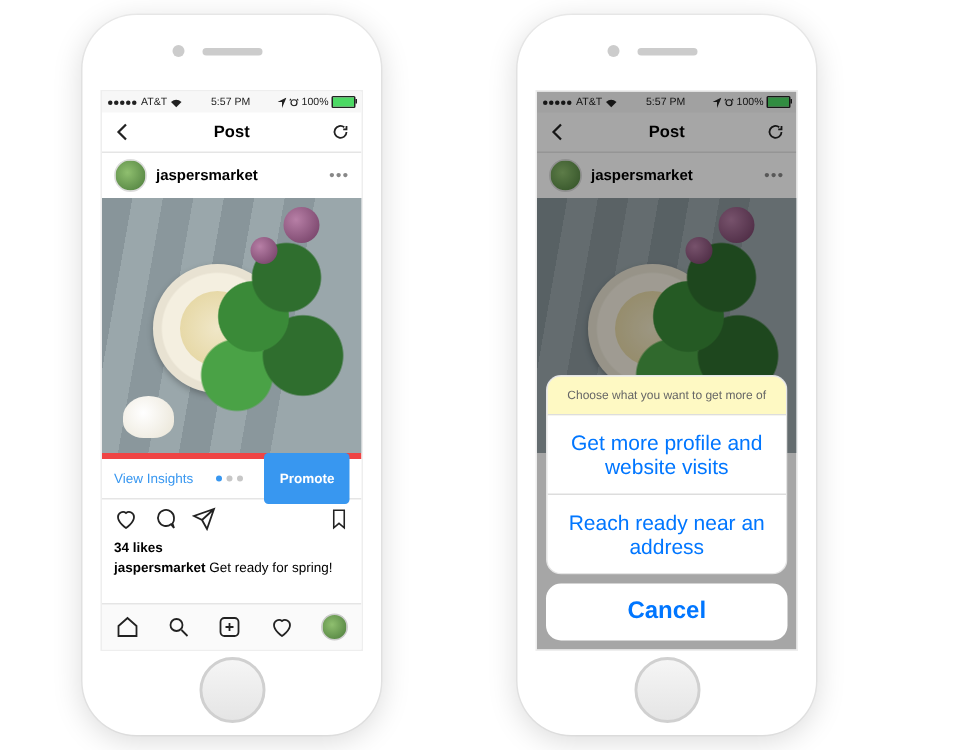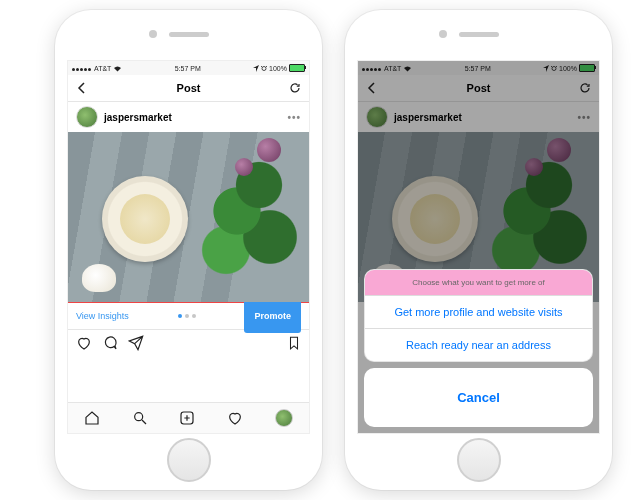--- a/index.html
+++ b/index.html
@@ -1,17 +1,17 @@
 <!DOCTYPE html>
 <html><head>
 <meta charset="utf-8">
 <style>
   html,body{margin:0;padding:0;background:#fff;font-family:-apple-system,Helvetica,Arial,sans-serif;}
   .stage{width:640px;height:500px;position:relative;background:#fff;}
-  .phone{position:absolute;width:267px;height:480px;border-radius:36px;background:#fff;
+  .phone{position:absolute;width:199px;height:480px;border-radius:36px;background:#fff;
          box-shadow:0 4px 20px rgba(0,0,0,0.15),0 0 0 1px rgba(0,0,0,0.05);}
   .phone.left{left:55px;top:10px;}
   .phone.right{left:345px;top:10px;}
   .speaker{position:absolute;top:22px;left:50%;transform:translateX(-50%);width:40px;height:5px;
            background:#ccc;border-radius:3px;}
   .camera{position:absolute;top:20px;left:50%;transform:translateX(-40px);width:8px;height:8px;
           background:#ccc;border-radius:50%;}
   .home{position:absolute;bottom:8px;left:50%;transform:translateX(-50%);width:40px;height:40px;
         border:2px solid #d0d0d0;border-radius:50%;background:linear-gradient(#f5f5f5,#e5e5e5);}
   .screen{position:absolute;top:50px;left:12px;right:12px;bottom:56px;background:#fff;overflow:hidden;
@@ -47,21 +47,21 @@
                      radial-gradient(circle at 70% 70%,#2f6e2e 0 22%,transparent 23%),
                      radial-gradient(circle at 30% 80%,#4aa246 0 18%,transparent 19%);}
   .onion{position:absolute;width:24px;height:24px;border-radius:50%;
          background:radial-gradient(circle at 35% 35%,#b77fa6,#6d3a60);}
   .onion.a{right:28px;top:6px;}
   .onion.b{right:56px;top:26px;width:18px;height:18px;}
   .garlic{position:absolute;left:14px;bottom:10px;width:34px;height:28px;
           background:radial-gradient(circle at 40% 40%,#fff,#e9e4d5);border-radius:50% 50% 40% 40%;}
   
   .insights{height:26px;display:flex;align-items:center;justify-content:space-between;padding:0 8px;
-            border-top:1px solid #ef4444;border-bottom:1px solid #e5e5e5;font-size:9px;}
+            border-top:4px solid #ef4444;border-bottom:1px solid #e5e5e5;font-size:9px;}
   .link{color:#3897f0;font-weight:500;}
   .promote{background:#3897f0;color:#fff;padding:12px 10px;border-radius:3px;font-size:9px;font-weight:600;}
   .pager{display:flex;gap:3px;}
   .pager span{width:4px;height:4px;border-radius:50%;background:#c7c7c7;}
   .pager span.active{background:#3897f0;}
   
   .actions{height:26px;display:flex;align-items:center;padding:0 8px;gap:10px;}
   .actions .right{margin-left:auto;}
   .caption{padding:0 8px;font-size:9px;line-height:1.4;}
   .likes{font-weight:600;}
@@ -69,26 +69,26 @@
   .tabbar{position:absolute;bottom:0;left:0;right:0;height:30px;border-top:1px solid #e5e5e5;
           display:flex;align-items:center;justify-content:space-around;background:#fafafa;}
   .tabprofile{width:16px;height:16px;border-radius:50%;background:radial-gradient(circle at 40% 40%,#8fbf6f,#4a7a3a);
               border:1px solid #ccc;}
   
   .dim{position:absolute;inset:0;background:rgba(0,0,0,0.35);}
   .sheet{position:absolute;left:6px;right:6px;bottom:6px;}
   .sheetgroup{background:#f2f2f2;border-radius:10px;overflow:hidden;margin-bottom:6px;
               border:1px solid rgba(0,0,0,0.05);}
   .sheettitle{font-size:8px;color:#666;text-align:center;padding:8px 6px;border-bottom:1px solid #ddd;
-              background:#f9a8d4;}
-  .sheetitem{font-size:11px;color:#0076ff;text-align:center;padding:10px 6px;border-bottom:1px solid #ddd;
+              background:#fef9c3;}
+  .sheetitem{font-size:14px;color:#0076ff;text-align:center;padding:10px 6px;border-bottom:1px solid #ddd;
              background:#fff;}
   .sheetitem:last-child{border-bottom:none;}
-  .cancel{background:#fff;border-radius:10px;text-align:center;font-size:13px;font-weight:600;color:#0076ff;
-          padding:22px 0;}
+  .cancel{background:#fff;border-radius:10px;text-align:center;font-size:16px;font-weight:600;color:#0076ff;
+          padding:10px 0;}
   svg{display:block;}
 </style>
 </head>
 <body>
 <div class="stage">
 
 <div class="phone left">
   <div class="camera"></div>
   <div class="speaker"></div>
   <div class="home"></div>
@@ -178,20 +178,27 @@
               <path d="M22 2 L10 13 M22 2 L15 22 L10 13 L2 9 Z" fill="none" stroke="#222" stroke-width="1.8"></path>
             </svg>
       </span>
       <span class="right">
         <svg width="14" height="16" viewBox="0 0 24 24">
               <path d="M6 2h12v20l-6-5-6 5z" fill="none" stroke="#222" stroke-width="1.8"></path>
             </svg>
       </span>
     </div>
 
+    <div class="caption">
+      <div class="likes">34 likes</div>
+      <div>
+        <b>jaspersmarket</b>
+        <span>Get ready for spring!</span>
+      </div>
+    </div>
 
     <div class="tabbar">
       <span>
         <svg width="16" height="16" viewBox="0 0 24 24">
               <path d="M3 11 L12 3 L21 11 V21 H3 Z" fill="none" stroke="#222" stroke-width="1.8"></path>
             </svg>
       </span>
       <span>
         <svg width="16" height="16" viewBox="0 0 24 24">
               <circle cx="10" cy="10" r="6" fill="none" stroke="#222" stroke-width="1.8"></circle>

